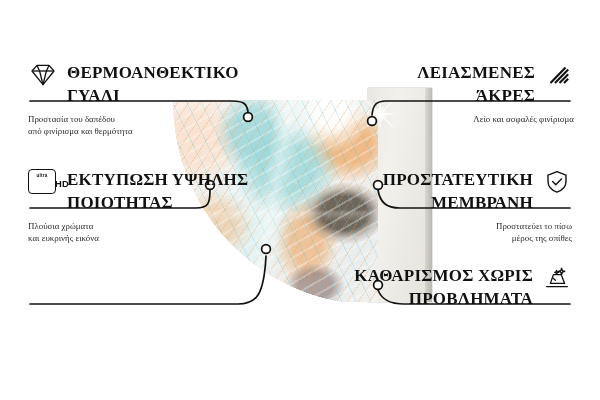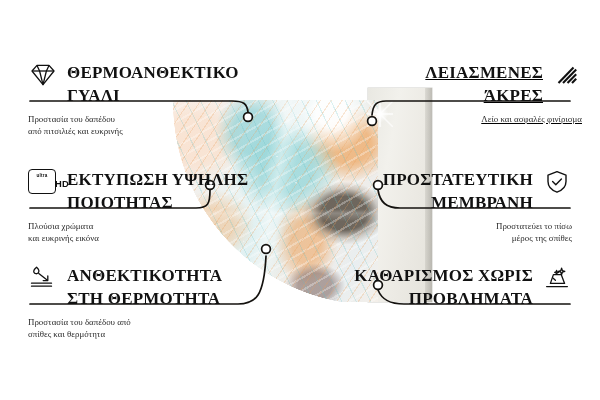--- a/index.html
+++ b/index.html
@@ -149,59 +149,40 @@
             <path d="M4 9 L9 3.4 H21 L26 9 L15 22.6 Z"></path>
             <path d="M4 9 H26"></path>
             <path d="M9 3.4 L11.6 9 L15 22.6 L18.4 9 L21 3.4"></path>
           </g>
         </svg>
       </span>
       <span class="ttl">ΘΕΡΜΟΑΝΘΕΚΤΙΚΟ
 ΓΥΑΛΙ</span>
     </div>
     <div class="desc">Προστασία του δαπέδου
-από πιτσιλιές και ευκρινής</div>
+από φινίρισμα και θερμότητα</div>
   </div>
 
   <div class="feat left" style="left:28px;top:169px;">
     <div class="row">
       <span class="ico">
         <span class="hd-badge">
           <span class="u">ultra</span>
           <span class="h">HD</span>
         </span>
       </span>
       <span class="ttl">ΕΚΤΥΠΩΣΗ ΥΨΗΛΗΣ
 ΠΟΙΟΤΗΤΑΣ</span>
     </div>
     <div class="desc">Πλούσια χρώματα
 και ευκρινής εικόνα</div>
   </div>
 
-  <div class="feat left" style="left:28px;top:265px;">
-    <div class="row">
-      <span class="ico">
-        <svg width="30" height="26" viewBox="0 0 30 26">
-          <g fill="none" stroke="#111" stroke-width="1.3" stroke-linecap="round" stroke-linejoin="round">
-            <path d="M8.6 2.2 C11.2 4.4 11.4 6.4 10.2 7.8 C9 9.2 6.6 9 5.9 7.3 C5.3 5.8 6.4 4 8.6 2.2 Z"></path>
-            <path d="M10.8 8.4 L19.4 15.2"></path>
-            <path d="M15.2 15.6 L19.8 15.6 L19.8 11"></path>
-            <path d="M3.5 18.2 H23.5"></path>
-            <path d="M3.5 21.2 H23.5"></path>
-          </g>
-        </svg>
-      </span>
-      <span class="ttl">ΑΝΘΕΚΤΙΚΟΤΗΤΑ
-ΣΤΗ ΘΕΡΜΟΤΗΤΑ</span>
-    </div>
-    <div class="desc">Προστασία του δαπέδου από
-σπίθες και θερμότητα</div>
-  </div>
-
-  <div class="feat right" style="left:332px;top:62px;text-decoration:underline;">
+
+  <div class="feat right" style="left:324px;top:62px;">
     <div class="row">
       <span class="ttl">ΛΕΙΑΣΜΕΝΕΣ
 ΆΚΡΕΣ</span>
       <span class="ico">
         <svg width="30" height="26" viewBox="0 0 30 26">
           <g stroke="#111" stroke-width="2.1" stroke-linecap="butt">
             <path d="M6.5 21 L21.5 5.5"></path>
             <path d="M11.0 21 L24.2 7.6"></path>
             <path d="M15.5 21 L24.2 12.2"></path>
             <path d="M20.0 21 L24.2 16.8"></path>

